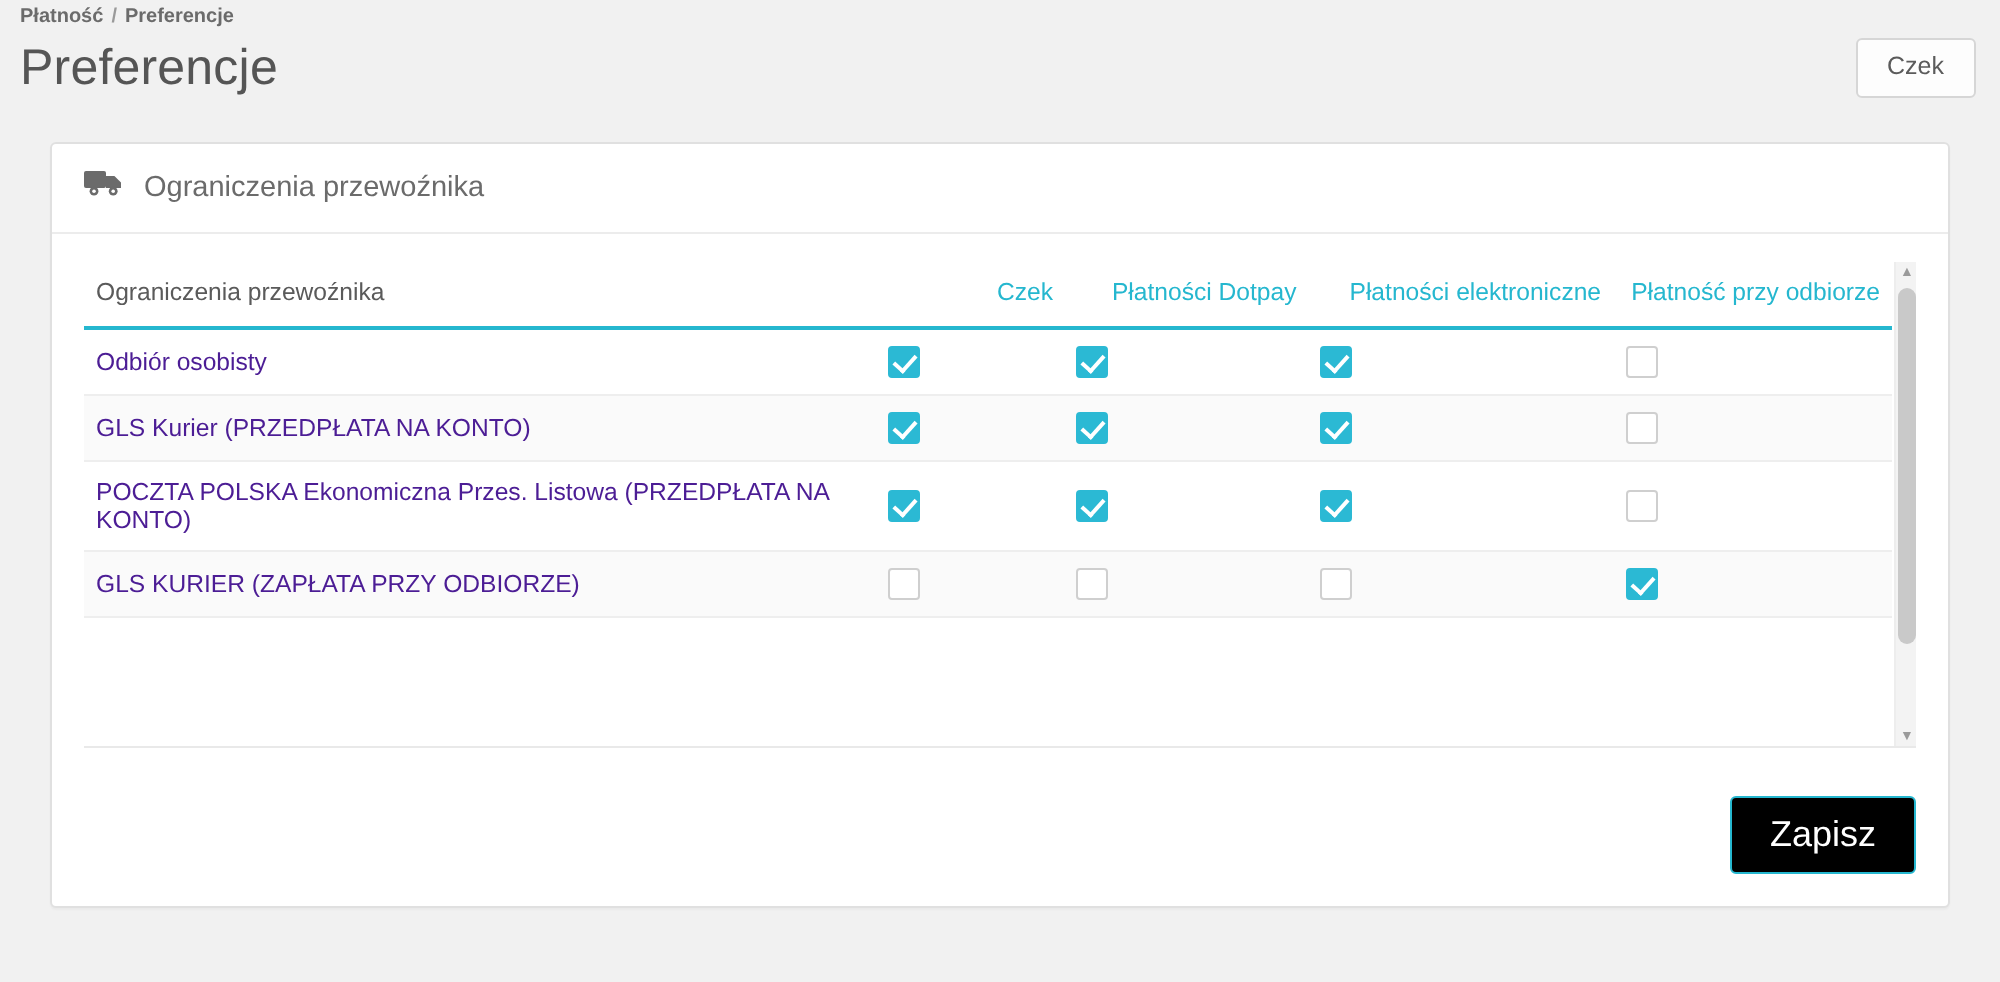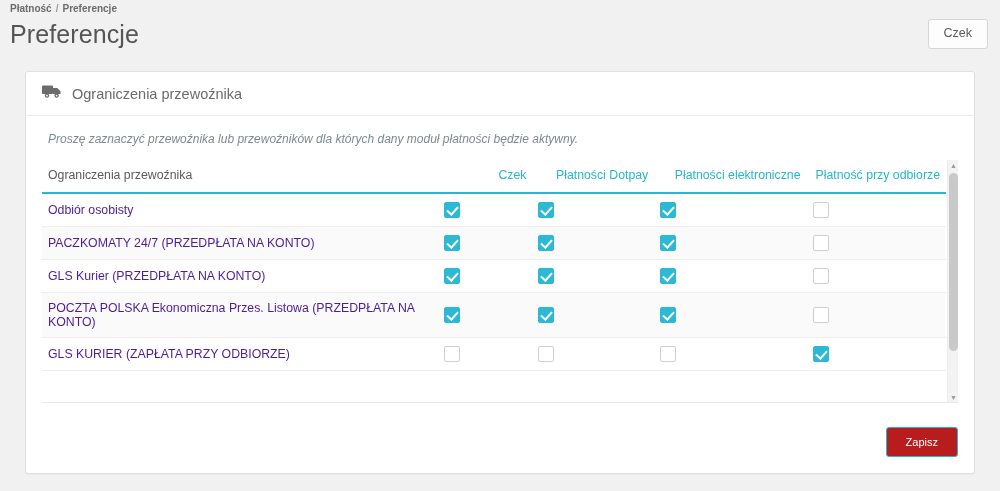--- a/index.html
+++ b/index.html
@@ -183,24 +183,24 @@
     cursor: pointer;
   }
 
   
   .panel-footer {
     display: flex;
     justify-content: flex-end;
     padding: 14px 16px 16px 16px;
   }
   .save-btn {
-    background: #b91c1c;
+    background: #000000;
     border: 1px solid #25b7cf;
     color: #fff;
-    font-size: 11px;
+    font-size: 18px;
     padding: 8px 19px;
     border-radius: 3px;
     cursor: pointer;
   }
 </style>
 </head>
 <body>
 
 <div class="page">
 
@@ -224,21 +224,20 @@
           <circle cx="5" cy="11.6" r="2.2" fill="#6b6b6b"></circle>
           <circle cx="5" cy="11.6" r="0.9" fill="#ffffff"></circle>
           <circle cx="14.6" cy="11.6" r="2.2" fill="#6b6b6b"></circle>
           <circle cx="14.6" cy="11.6" r="0.9" fill="#ffffff"></circle>
         </svg>
       </span>
       <span class="title">Ograniczenia przewoźnika</span>
     </div>
 
     <div class="panel-body">
-      <div class="hint">Proszę zaznaczyć przewoźnika lub przewoźników dla których dany moduł płatności będzie aktywny.</div>
 
       <div class="table-wrap">
         <table class="grid">
           <thead>
             <tr>
               <th class="col-name">Ograniczenia przewoźnika</th>
               <th class="cb-col c1">Czek</th>
               <th class="cb-col c2">Płatności Dotpay</th>
               <th class="cb-col c3">Płatności elektroniczne</th>
               <th class="cb-col c4">Płatność przy odbiorze</th>
@@ -246,27 +245,20 @@
           </thead>
           <tbody id="table-body">
               <tr>
                 <td class="name">Odbiór osobisty</td>
                 <td class="c1"><span class="cb on"></span></td>
                 <td class="c2"><span class="cb on"></span></td>
                 <td class="c3"><span class="cb on"></span></td>
                 <td class="c4"><span class="cb off"></span></td>
               </tr>
               <tr>
-                <td class="name">PACZKOMATY 24/7 (PRZEDPŁATA NA KONTO)</td>
-                <td class="c1"><span class="cb on"></span></td>
-                <td class="c2"><span class="cb on"></span></td>
-                <td class="c3"><span class="cb on"></span></td>
-                <td class="c4"><span class="cb off"></span></td>
-              </tr>
-              <tr>
                 <td class="name">GLS Kurier (PRZEDPŁATA NA KONTO)</td>
                 <td class="c1"><span class="cb on"></span></td>
                 <td class="c2"><span class="cb on"></span></td>
                 <td class="c3"><span class="cb on"></span></td>
                 <td class="c4"><span class="cb off"></span></td>
               </tr>
               <tr>
                 <td class="name">POCZTA POLSKA Ekonomiczna Przes. Listowa (PRZEDPŁATA NA KONTO)</td>
                 <td class="c1"><span class="cb on"></span></td>
                 <td class="c2"><span class="cb on"></span></td>

